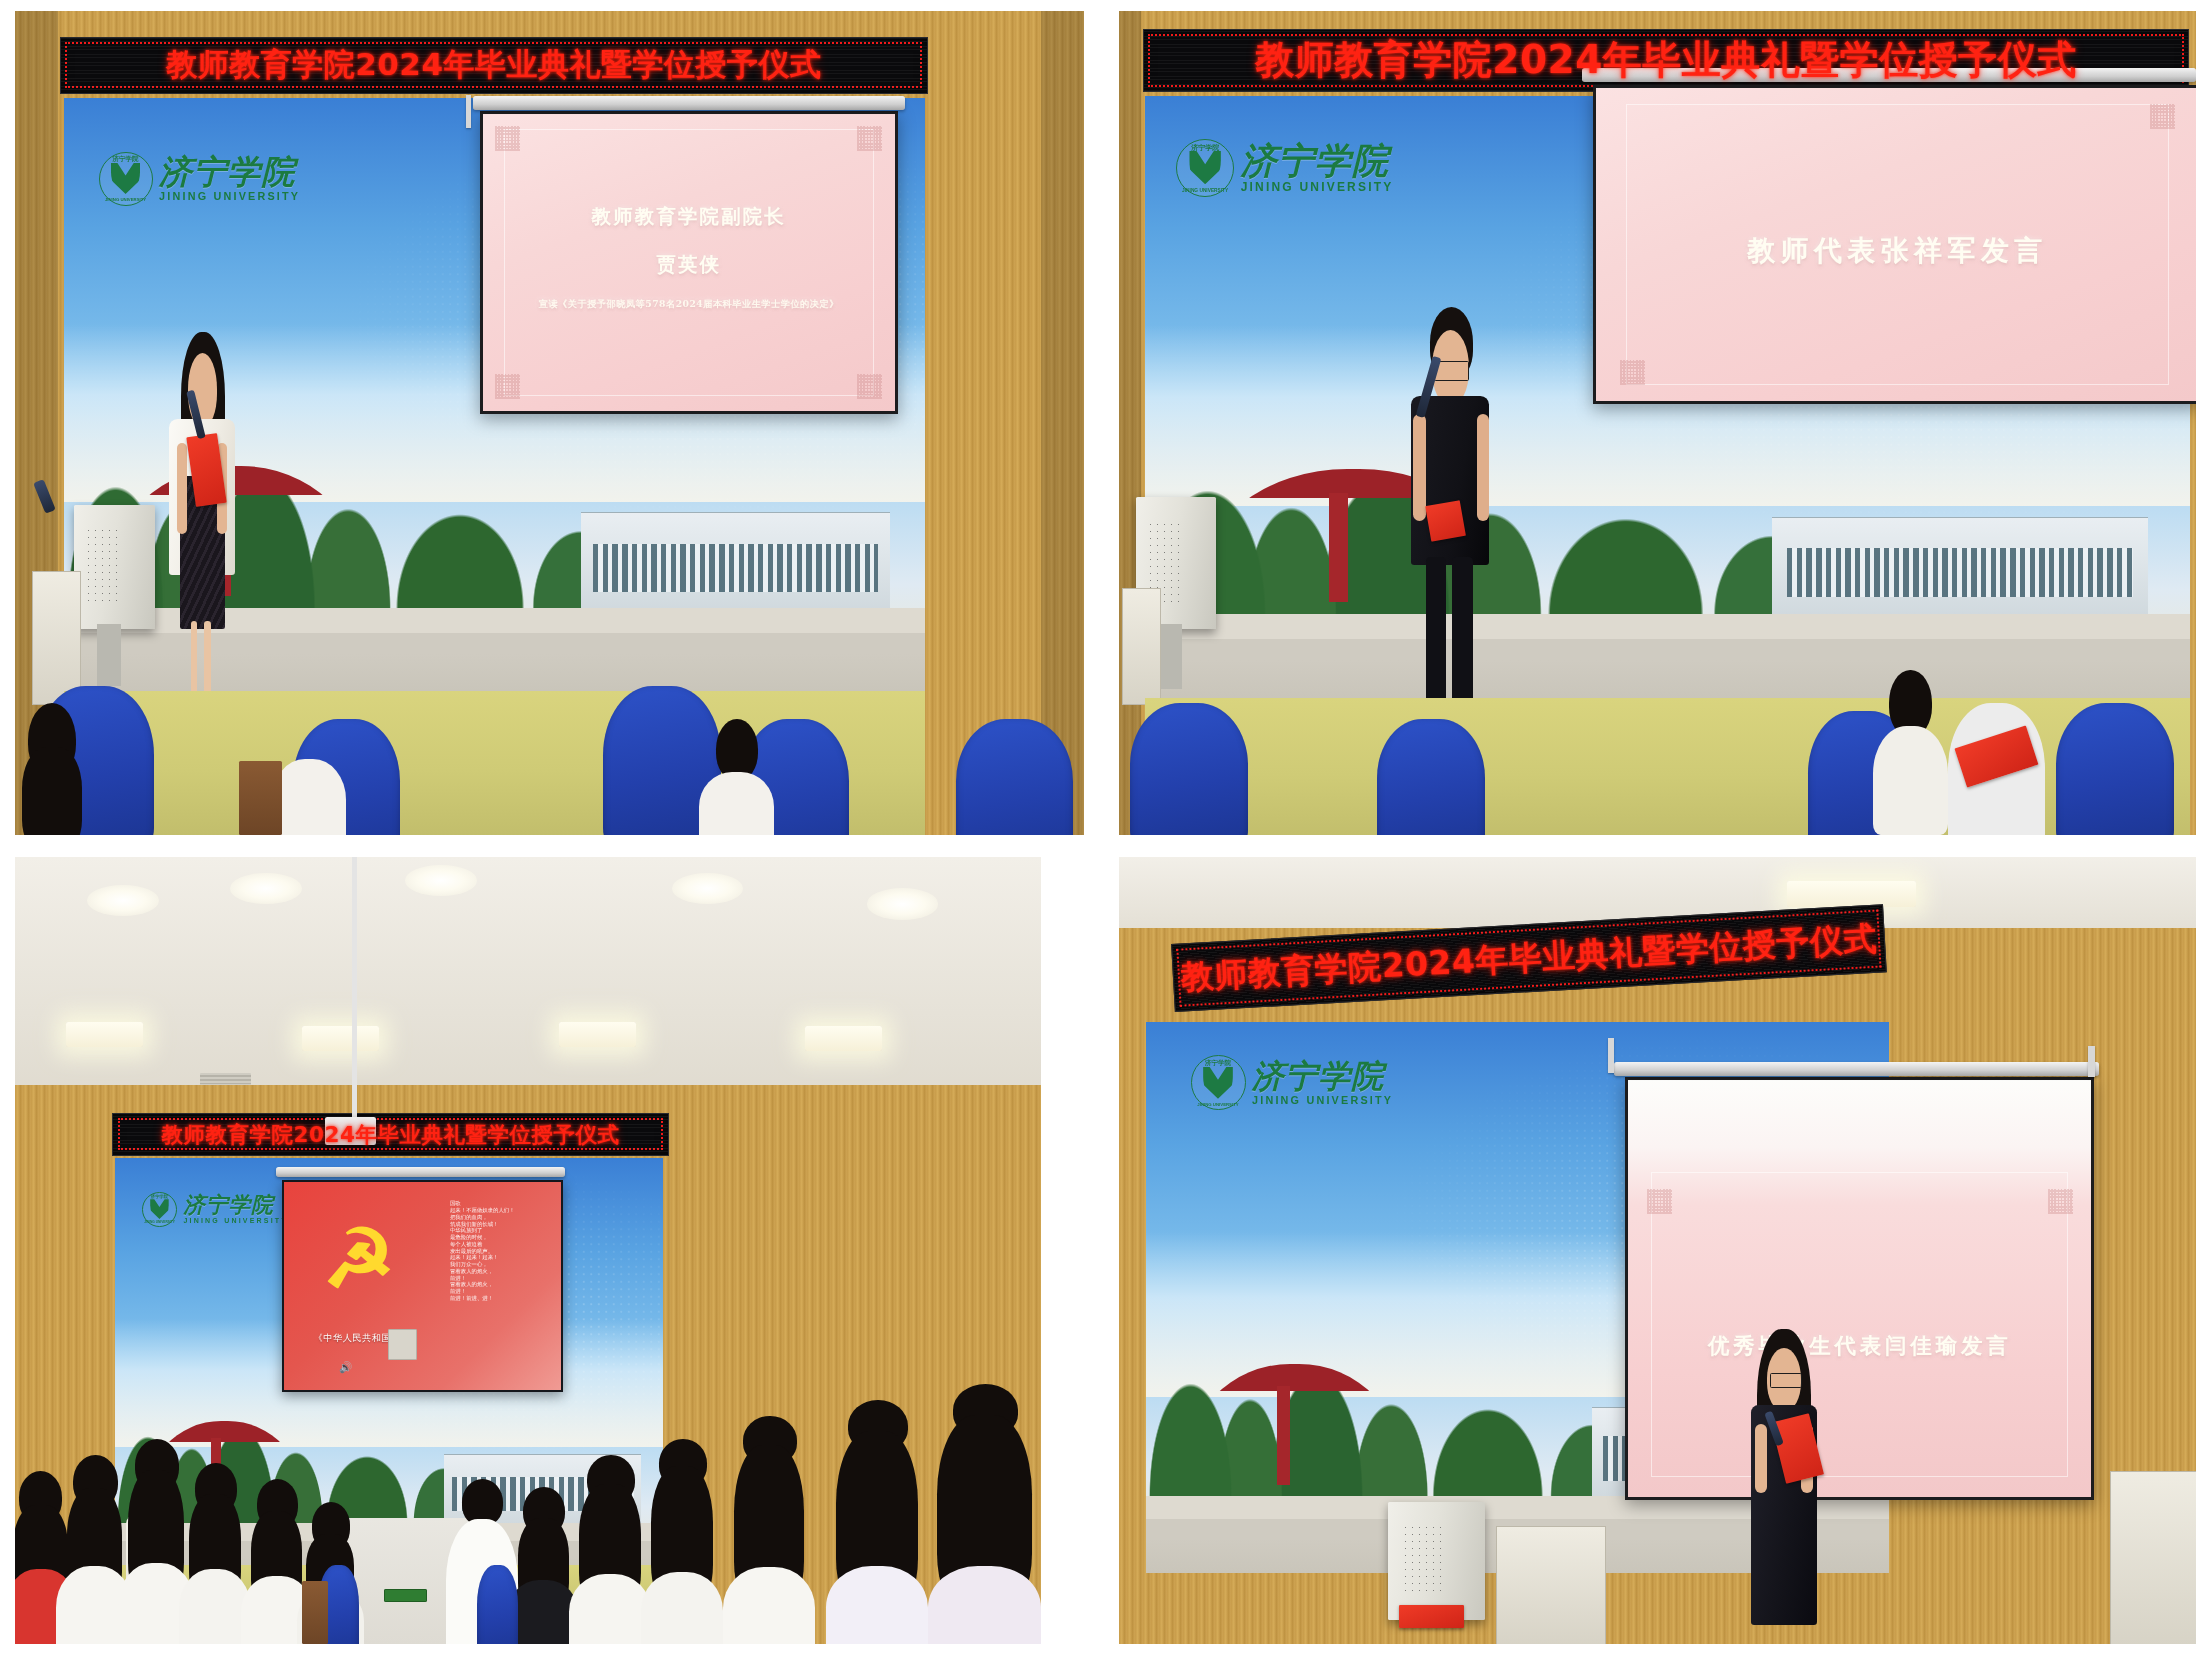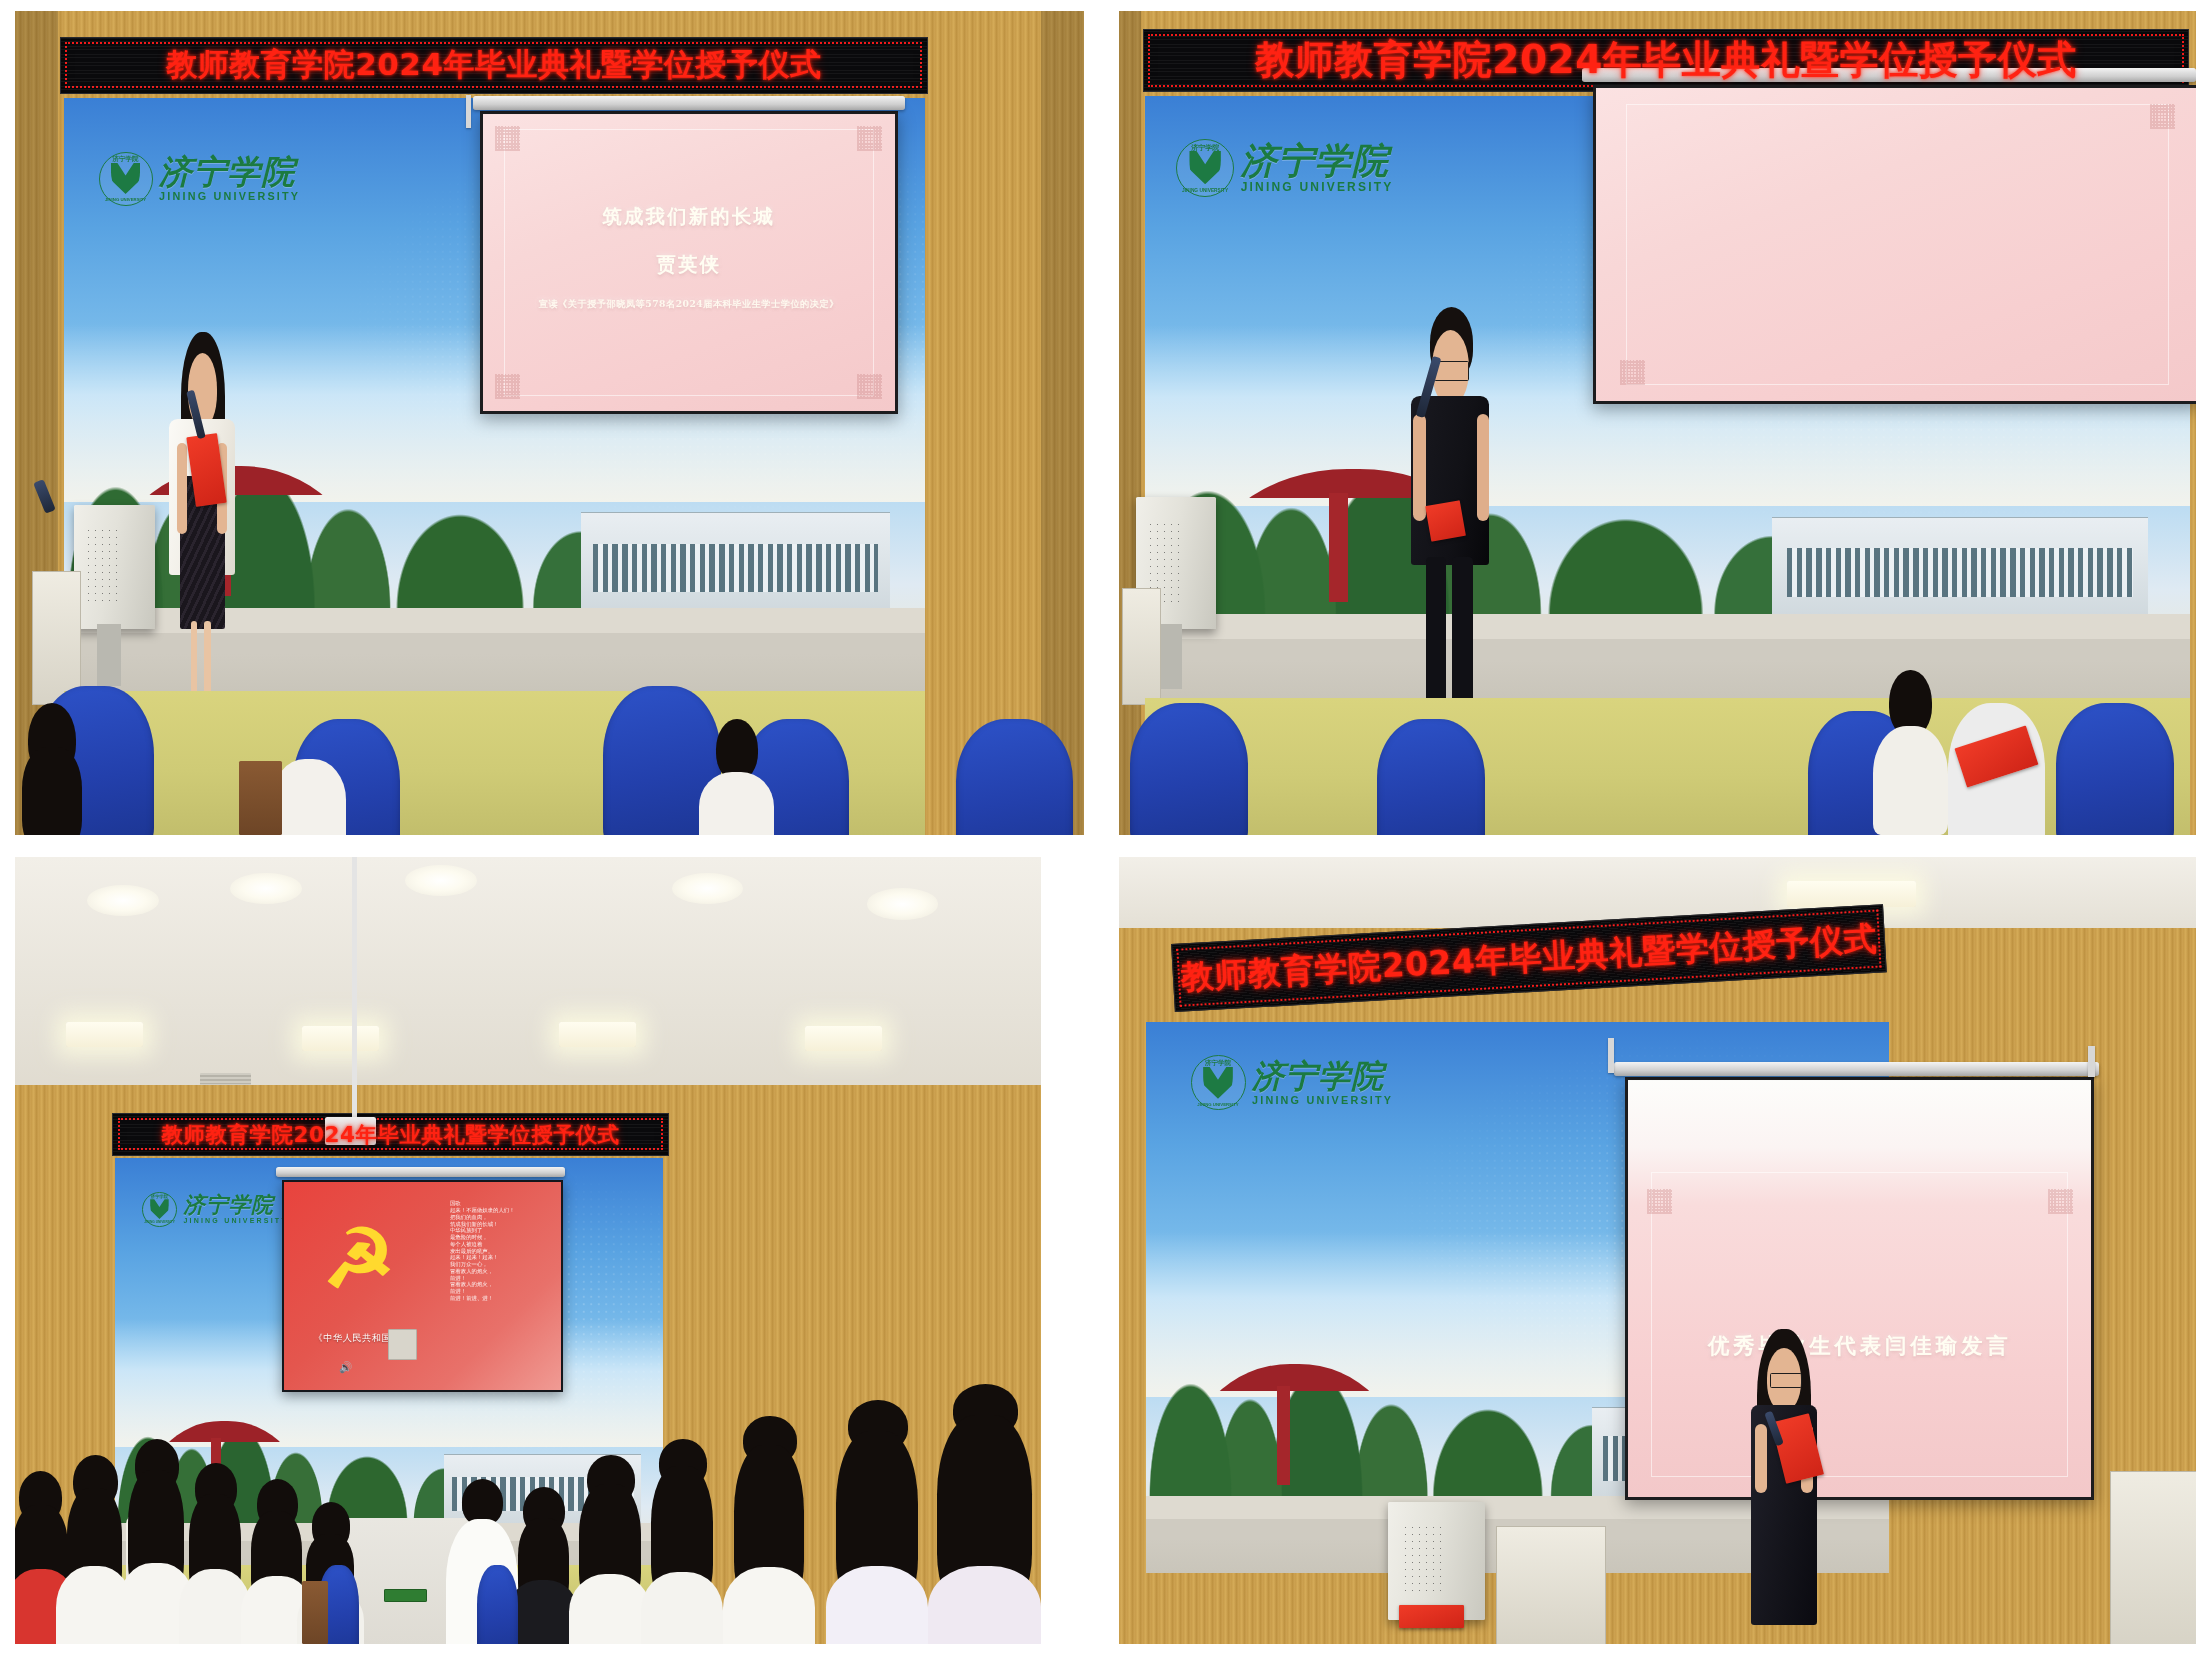--- a/index.html
+++ b/index.html
@@ -185,21 +185,21 @@
         </div>
       </div>
     </div>
 
     <div class="screen" style="left:43.5%;top:12.2%;width:38.5%;height:36%;">
       <div class="innerframe"></div>
       <div class="corner" style="left:3%;top:4%;"></div>
       <div class="corner" style="right:3%;top:4%;"></div>
       <div class="corner" style="left:3%;bottom:4%;"></div>
       <div class="corner" style="right:3%;bottom:4%;"></div>
-      <div class="sc-text" style="top:30%;font-size:19.4px;letter-spacing:2.2px;">筑成我们新的长城</div>
+      <div class="sc-text" style="top:30%;font-size:19.4px;letter-spacing:2.2px;">教师教育学院副院长</div>
       <div class="sc-text" style="top:46%;font-size:19.4px;letter-spacing:2.2px;">贾英侠</div>
       <div class="sc-text" style="top:62%;font-size:9.2px;letter-spacing:0.5px;opacity:.9;">宣读《关于授予邵晓凤等578名2024届本科毕业生学士学位的决定》</div>
     </div>
     <div class="screen-roller" style="left:42.8%;top:10.4%;width:40.5%;height:1.6%;"></div>
     <div class="screen-arm" style="left:42.2%;top:10.2%;width:0.5%;height:4%;"></div>
 
     <div class="podium" style="left:5.5%;top:60%;width:7.6%;height:15%;">
       <div class="grille"></div>
       <div class="stem"></div>
     </div>
@@ -279,20 +279,21 @@
           <span class="logo-cn" style="font-size:36px;">济宁学院</span>
           <span class="logo-en" style="font-size:12px;margin-top:3.8px;">JINING UNIVERSITY</span>
         </div>
       </div>
     </div>
 
     <div class="screen" style="left:44%;top:9%;width:56%;height:38%;">
       <div class="innerframe"></div>
       <div class="corner" style="right:4%;top:5%;"></div>
       <div class="corner" style="left:4%;bottom:5%;"></div>
+      <div class="sc-text" style="top:46%;font-size:28px;letter-spacing:5.4px;">教师代表张祥军发言</div>
     </div>
     <div class="screen-roller" style="left:43%;top:7%;width:57%;height:1.7%;"></div>
 
     <div class="podium" style="left:1.6%;top:59%;width:7.4%;height:16%;">
       <div class="grille"></div>
       <div class="stem"></div>
     </div>
     <div class="side-cab" style="left:0.3%;top:70%;width:3.4%;height:14%;"></div>
 
     <div class="person" style="left:26%;top:36%;width:9.5%;height:54%;">

